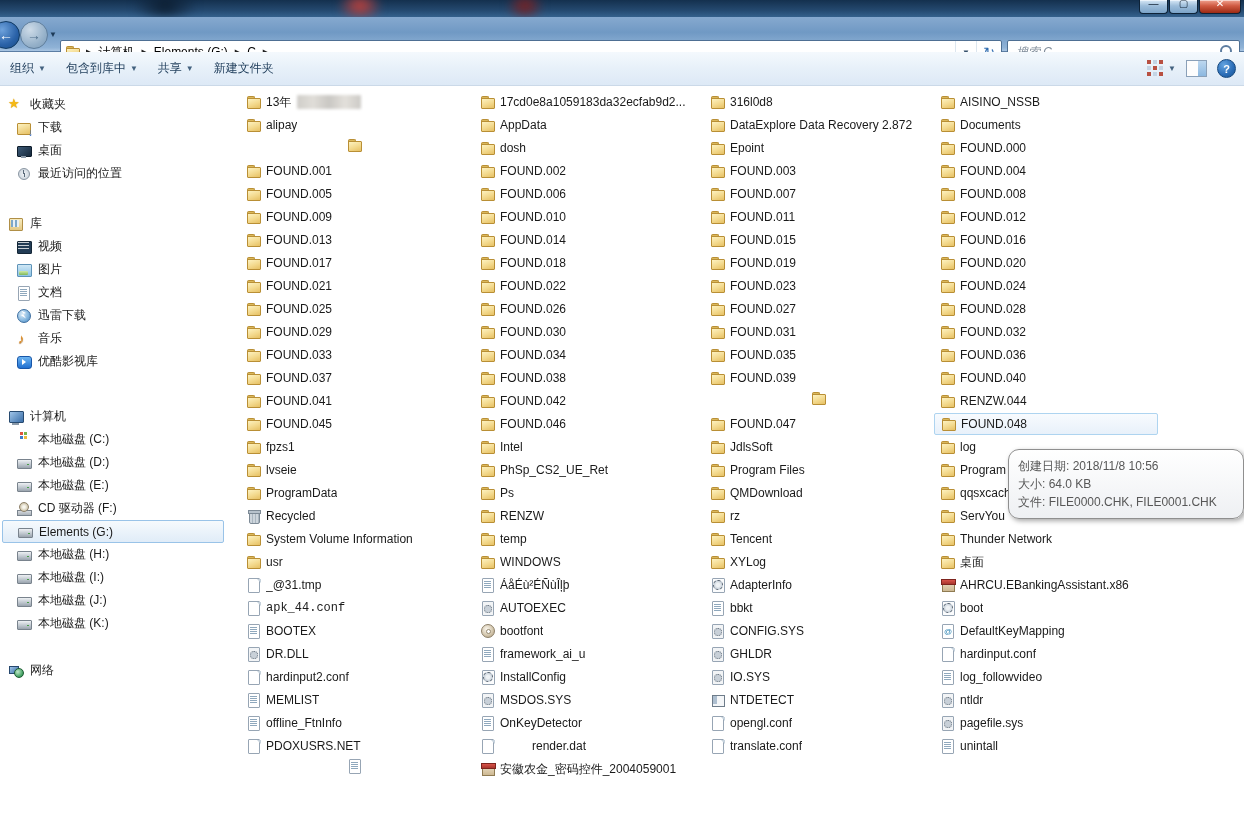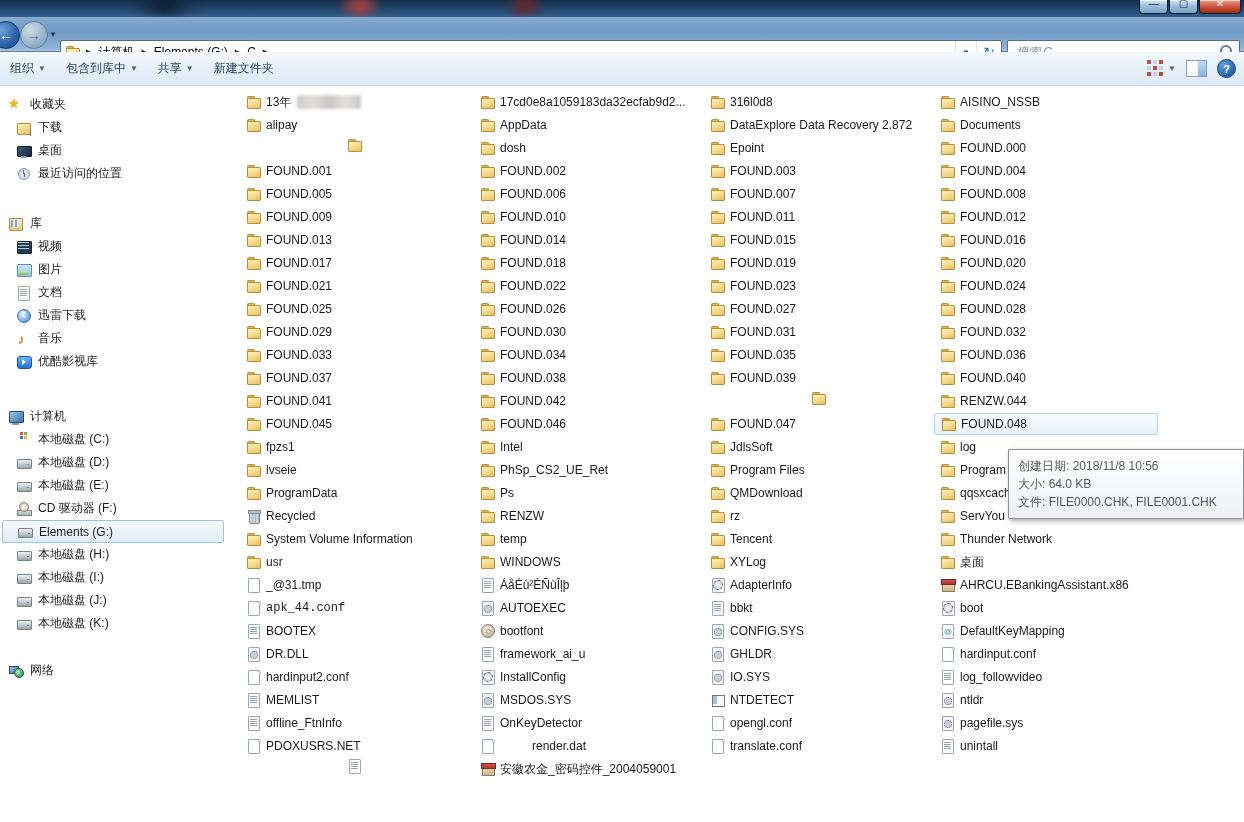--- a/index.html
+++ b/index.html
@@ -75,21 +75,21 @@
   
   .filearea{position:absolute;left:226px;top:86px;width:1018px;height:736px;background:#fff;}
   .file-item{position:absolute;height:22px;width:224px;display:flex;align-items:center;gap:4px;padding-left:6px;box-sizing:border-box;}
   .file-item.sel{background:linear-gradient(180deg,#f8fbfe,#e8f1fa);border:1px solid #aed4f0;border-radius:2px;}
   .flabel{white-space:nowrap;overflow:hidden;}
   .censor{display:inline-block;width:64px;height:14px;margin-left:2px;vertical-align:middle;
     background:linear-gradient(90deg,#cfcdc9,#e0ddd8 25%,#c9c7c3 50%,#e3e0db 75%,#cccac6);filter:blur(1.5px);border-radius:1px;}
 
   
   .tooltip{position:absolute;left:1008px;top:449px;width:216px;padding:7px 9px;z-index:30;
-    background:linear-gradient(180deg,#ffffff,#eef0f3);border:1px solid #8f8f8f;border-radius:1px;
+    background:linear-gradient(180deg,#ffffff,#eef0f3);border:1px solid #8f8f8f;border-radius:11px;
     box-shadow:2px 2px 5px rgba(0,0,0,.35);color:#575757;line-height:18px;white-space:nowrap;overflow:hidden;}
 
   
   .ic{display:inline-block;width:16px;height:16px;position:relative;flex:none;vertical-align:middle;}
   .ic-folder::before{content:"";position:absolute;left:1px;top:2px;width:6px;height:5px;background:#dbb95c;border:1px solid #b98f35;border-bottom:none;border-radius:2px 2px 0 0;}
   .ic-folder::after{content:"";position:absolute;left:1px;top:4px;width:12px;height:9px;border:1px solid #b98f35;border-radius:1px;background:linear-gradient(160deg,#fdf2c0,#f3d98d 55%,#e6c063);}
   .ic-page::before{content:"";position:absolute;left:2px;top:1px;width:10px;height:13px;background:#fff;border:1px solid #97a5b4;border-radius:1px;}
   .ic-page::after{content:"";position:absolute;right:1px;top:2px;border-style:solid;border-width:0 4px 4px 0;border-color:transparent #c6d2dc transparent transparent;}
   .ic-lines::before{content:"";position:absolute;left:2px;top:1px;width:10px;height:13px;background:#fff;border:1px solid #97a5b4;border-radius:1px;}
   .ic-lines::after{content:"";position:absolute;left:4px;top:4px;width:7px;height:1px;background:#8fa8bd;box-shadow:0 2px 0 #8fa8bd,0 4px 0 #8fa8bd,0 6px 0 #8fa8bd;}

